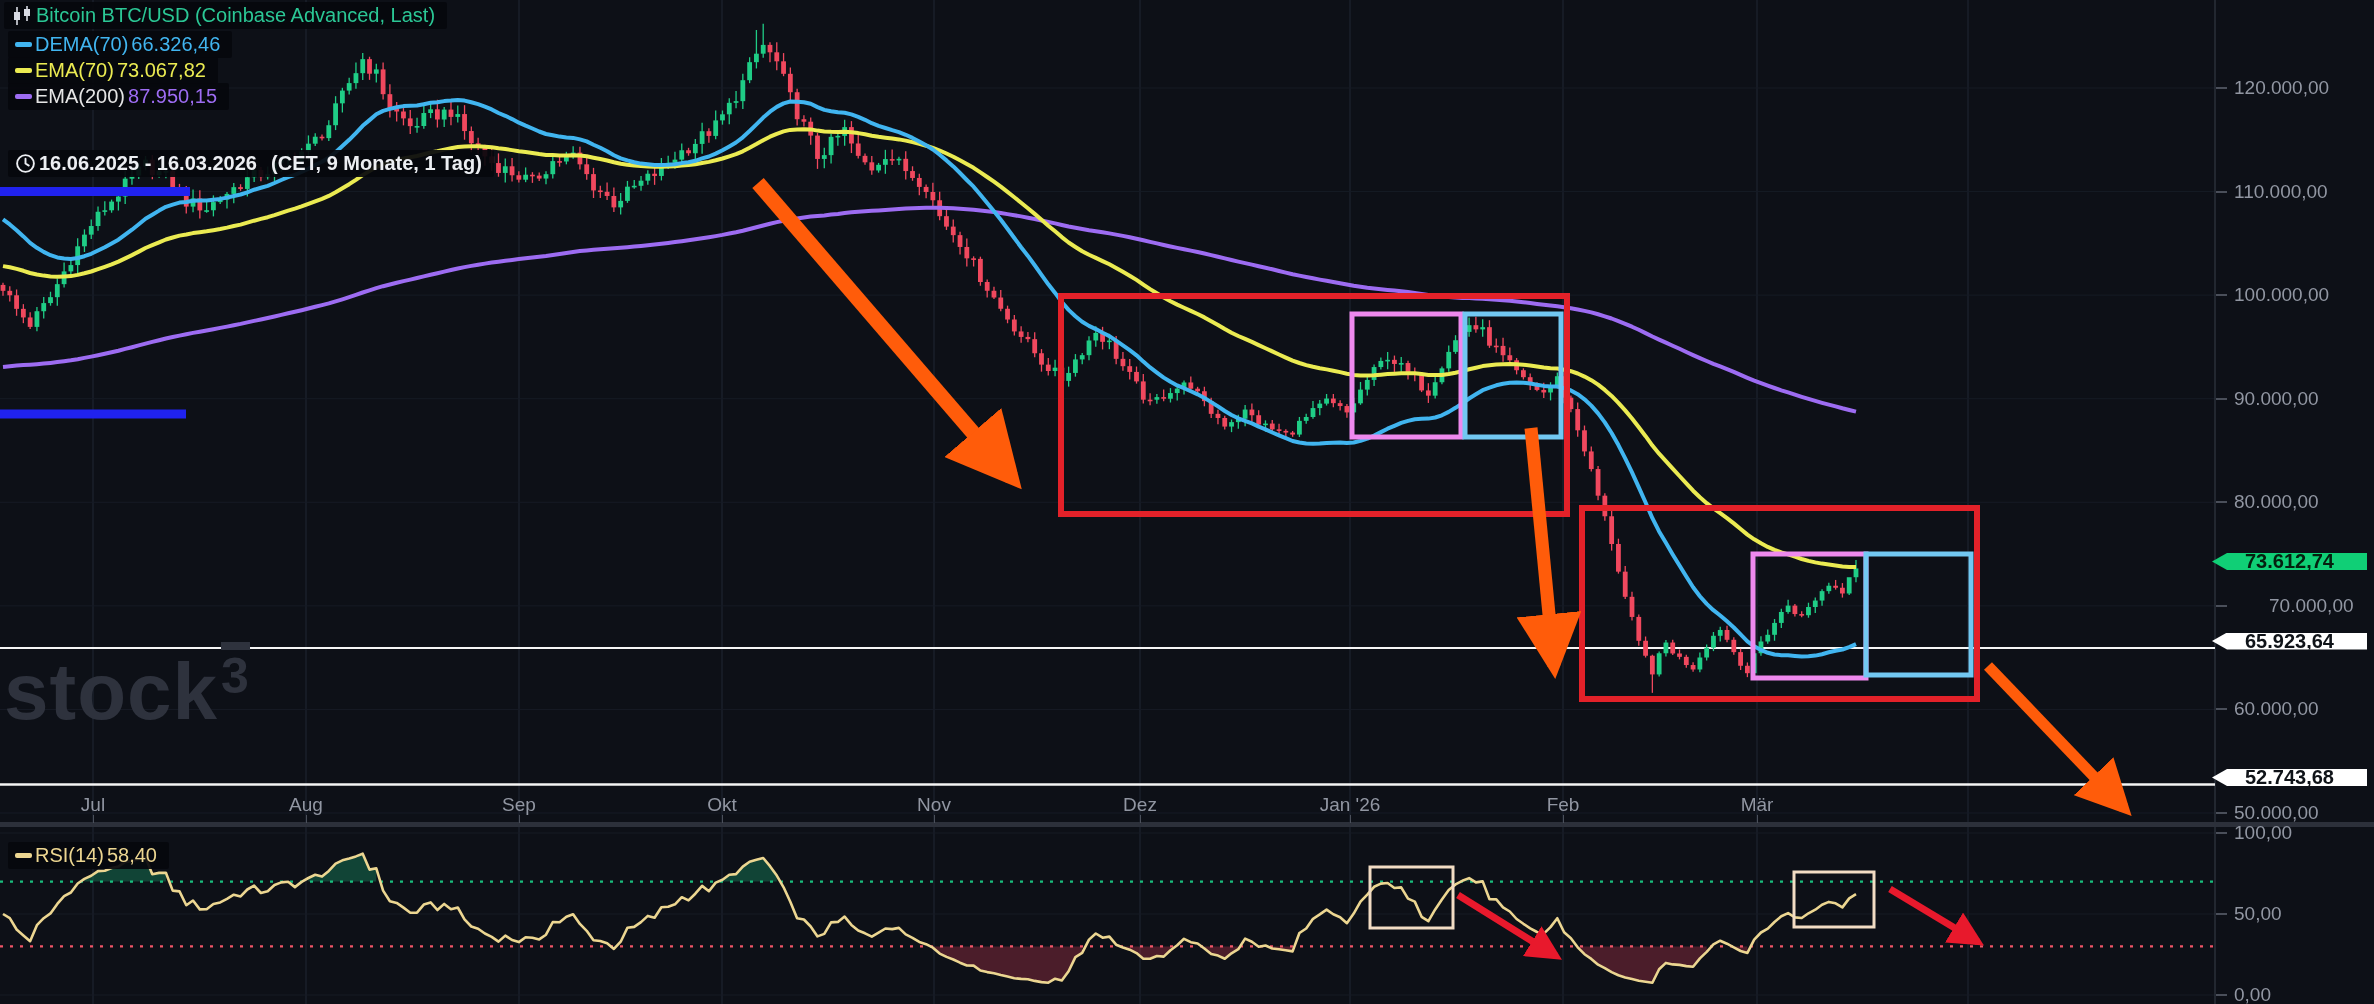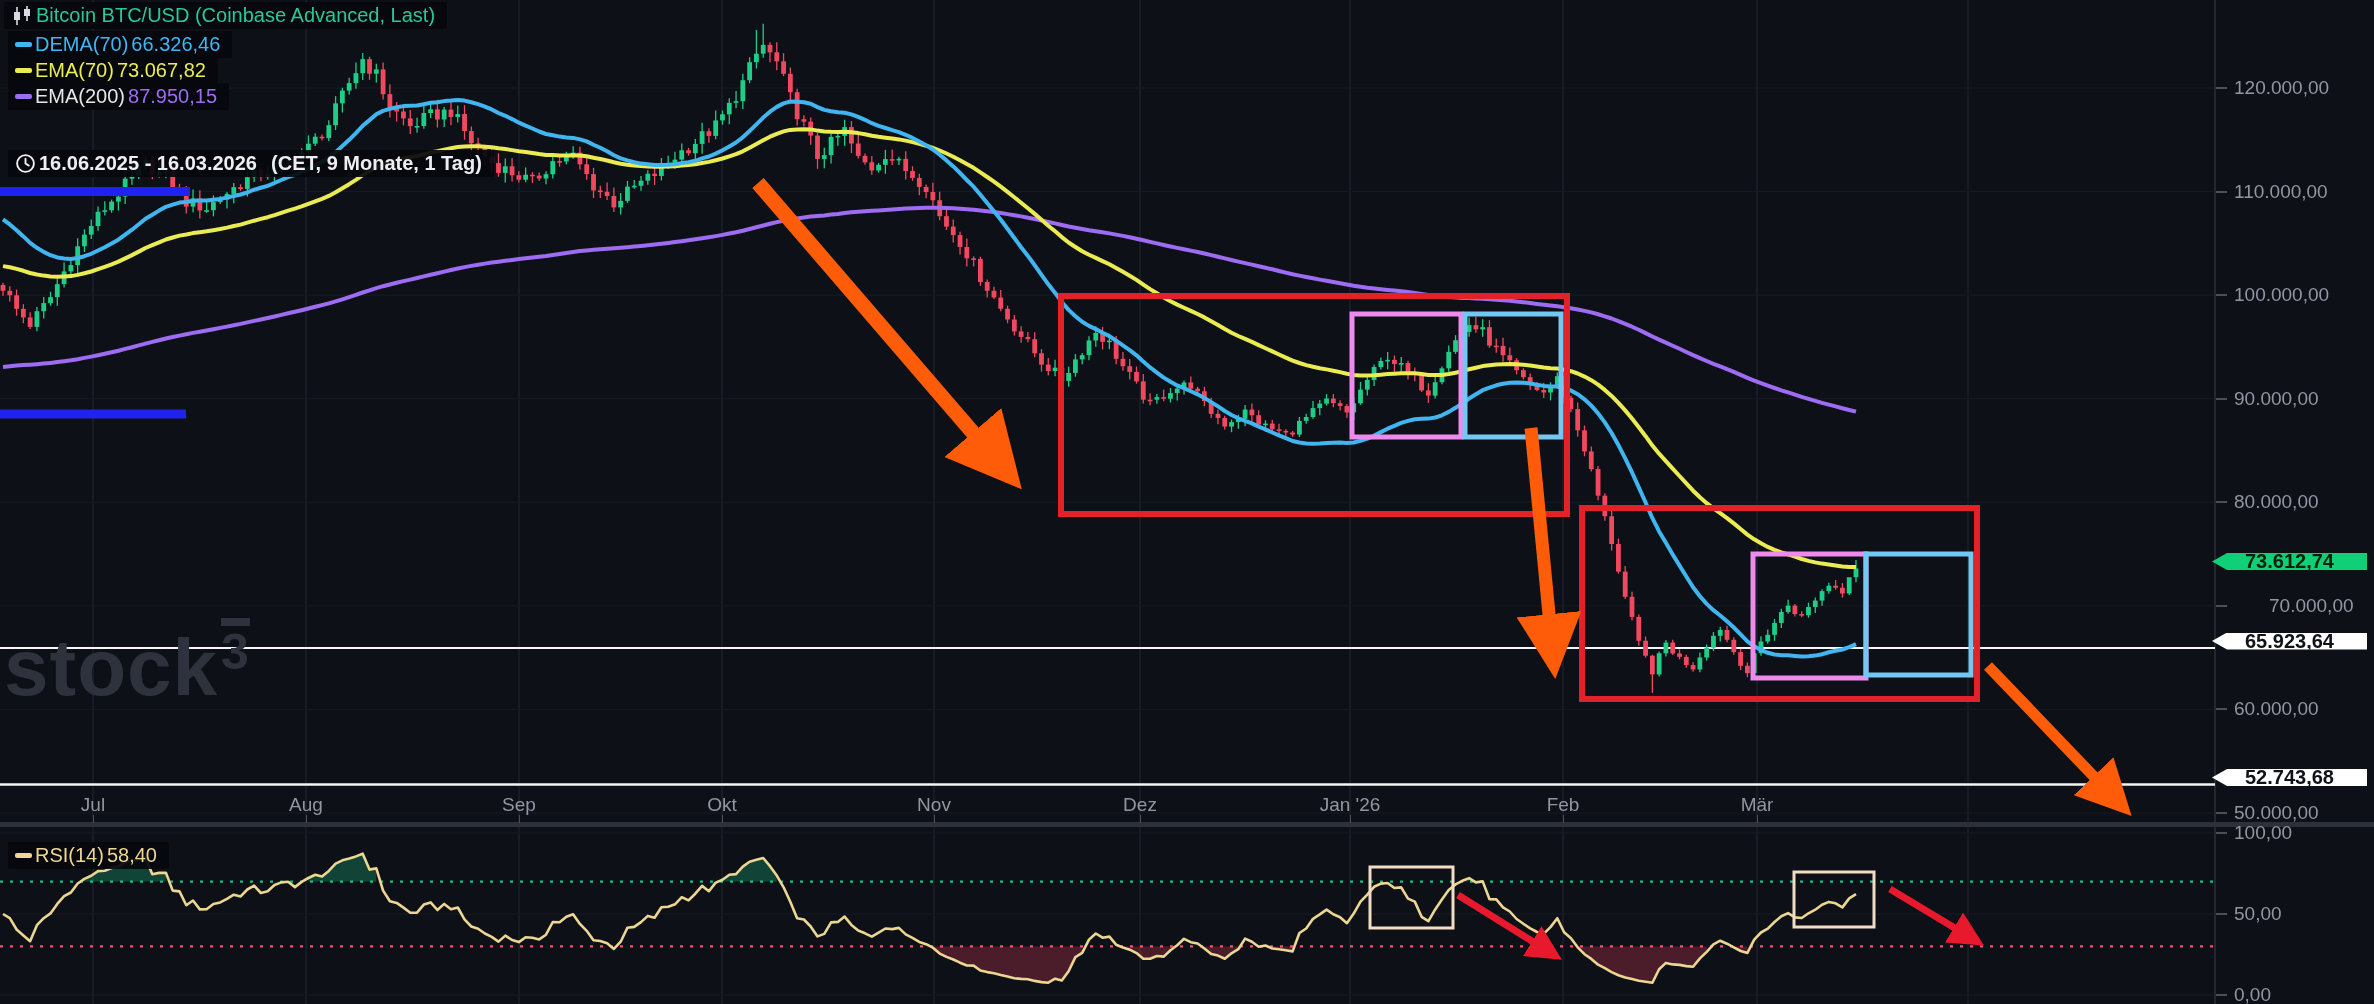--- a/index.html
+++ b/index.html
@@ -14,21 +14,21 @@
   .ind-label{font-weight:normal;}
   .axis-label{position:absolute;left:2216px;color:#9196a2;font-size:19px;
     display:flex;align-items:center;gap:7px;z-index:5;}
   .axis-label .tick{width:11px;height:2px;background:#4a4f5a;flex:none;}
   .month{position:absolute;top:794px;color:#9196a2;font-size:19px;
     transform:translateX(-50%);z-index:5;}
   .mtick{position:absolute;top:815px;width:1px;height:8px;background:#4a4f5a;z-index:5;}
   .badge{position:absolute;left:2212px;width:155px;height:17px;display:flex;align-items:center;
     justify-content:center;font-size:20px;font-weight:bold;z-index:15;
     clip-path:polygon(0 50%,15px 0,100% 0,100% 100%,15px 100%);}
-  #watermark{position:absolute;left:4px;top:618px;color:#2e323d;font-size:80px;
+  #watermark{position:absolute;left:4px;top:642px;color:#2e323d;font-size:80px;
     font-weight:bold;letter-spacing:1px;z-index:4;line-height:1;}
   #watermark .wm3{display:inline-block;font-size:50px;vertical-align:26px;
     border-top:8px solid #2e323d;padding-top:1px;margin-left:3px;line-height:1;}
   #range-chip{top:110px;left:8px;color:#eceef2;font-weight:bold;margin-top:40px;}
   #header-chip{top:2px;left:4px;}
   #rsi-legend{top:842px;left:8px;}
 </style>
 </head>
 <body>
 

